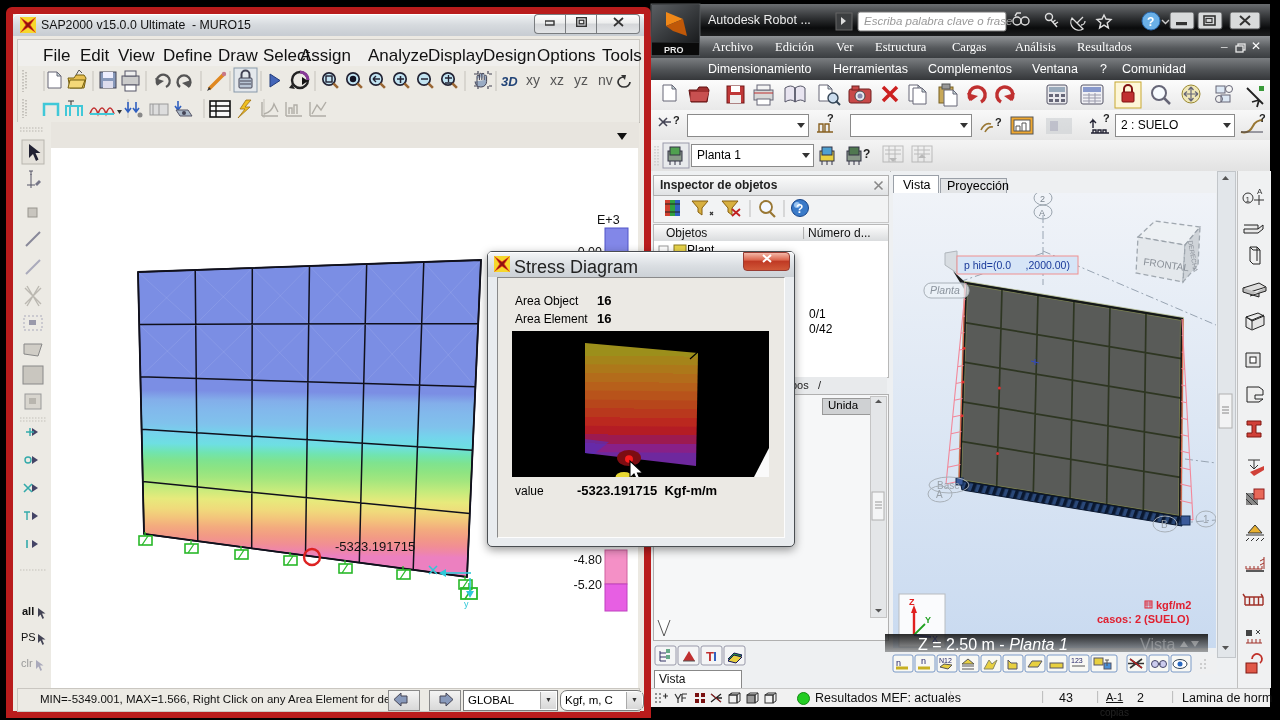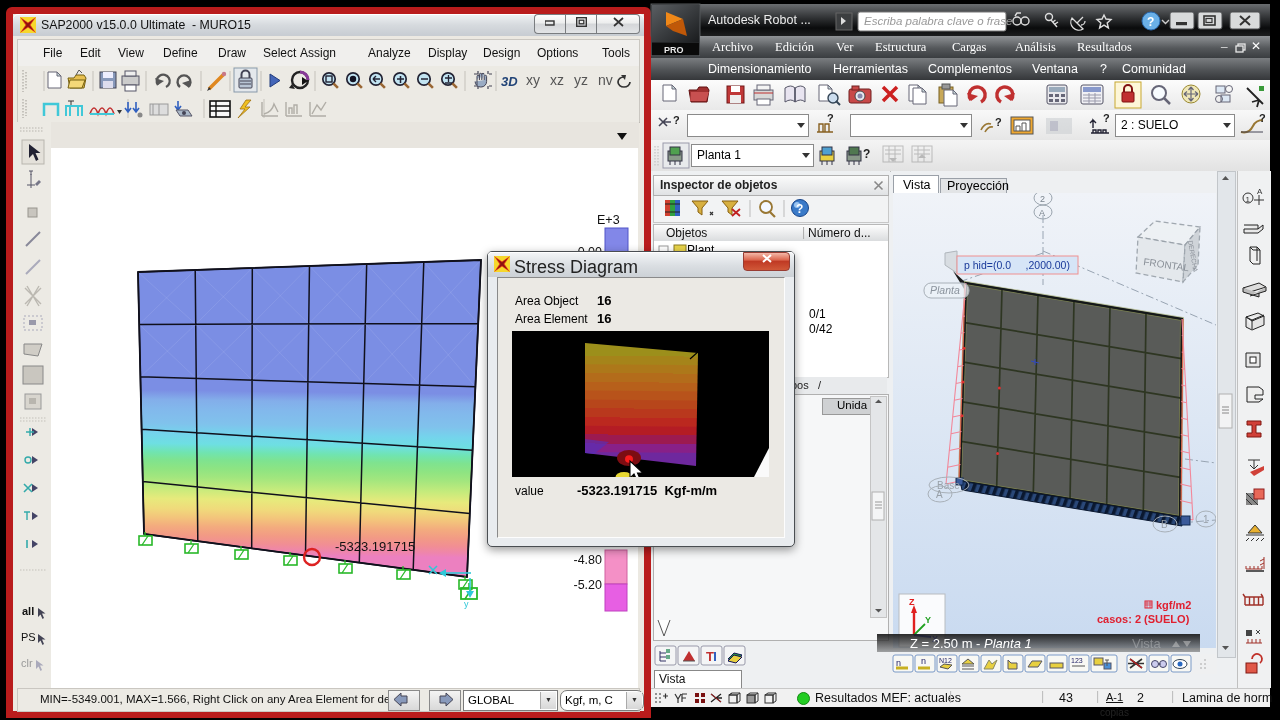--- a/index.html
+++ b/index.html
@@ -9,21 +9,21 @@
  border:7px solid #b91c1c;border-radius:6px 6px 0 0;}
 #ltitle{left:0;top:0;width:100%;height:22px;border-radius:5px 5px 0 0;
  background:linear-gradient(#f0f2f4,#d6dade 50%,#c7ccd2);box-shadow:inset 0 1px 0 #fff;}
 #ltitle .txt{position:absolute;left:28px;top:4px;font-size:12.3px;color:#111;}
 .winbtns{position:absolute;right:4px;top:0px;height:19px;display:flex;}
 .winbtn{width:30px;height:18px;border:1px solid #7a7d80;background:linear-gradient(#fdfdfd,#eceded 45%,#d4d6d9 50%,#e2e4e6);
  color:#333;font-size:10px;text-align:center;line-height:17px;}
 .winbtn.b1{border-radius:4px 0 0 4px;border-right:none;}
 .winbtn.b3{border-radius:0 4px 4px 0;border-left:none;width:42px;}
 #lmenu{left:4px;top:25px;width:621px;height:27px;background:#f0efed;border:1px solid #cac7c1;border-bottom:none;
- font-size:12px;color:#111;}
+ font-size:17px;color:#111;}
 #lmenu span{position:absolute;top:6px;}
 #ltb1{left:4px;top:52px;width:621px;height:30px;background:#eceae4;border-left:1px solid #cac7c1;border-right:1px solid #cac7c1;border-bottom:1px solid #d6d3cc;}
 #ltb2{left:4px;top:82px;width:621px;height:26px;background:#eceae4;border-left:1px solid #cac7c1;border-right:1px solid #cac7c1;border-bottom:1px solid #b0ada6;}
 #lside{left:1px;top:108px;width:37px;height:566px;background:#eceae4;border-right:1px solid #cfccc5;}
 #ltabbar{left:38px;top:108px;width:588px;height:26px;background:#e8e5df;}
 #ltab{position:absolute;left:13px;top:4px;width:240px;height:22px;background:linear-gradient(#eef5fc,#c6dcf2);
  border:1px solid #68a;border-bottom:none;border-radius:4px 4px 0 0;}
 #ltab .t{position:absolute;left:30px;top:3px;font-size:12px;font-weight:bold;color:#10107c;}
 #lcanvas{left:38px;top:134px;width:587px;height:540px;background:#fff;}
 #lstatus{left:4px;top:674px;width:621px;height:22px;background:#eceae4;border:1px solid #cac7c1;
@@ -63,22 +63,22 @@
 #insphead{position:absolute;left:2px;top:53px;width:234px;height:16px;background:linear-gradient(#fdfdfd,#dadcde);
  border:1px solid #b8b8b8;font-size:12px;color:#111;}
 #inspbody{position:absolute;left:2px;top:70px;width:234px;height:136px;background:#fff;border:1px solid #b8b8b8;border-top:none;
  font-size:12px;color:#000;}
 #insptabs{position:absolute;left:2px;top:206px;width:234px;height:17px;background:#e8eaec;font-size:11px;color:#222;}
 #proptable{position:absolute;left:2px;top:223px;width:234px;height:245px;background:#f6f7f8;border:1px solid #b0b0b0;}
 #bottomicons{position:absolute;left:2px;top:473px;width:234px;height:25px;}
 #vistabox{position:absolute;left:3px;top:499px;width:86px;height:17px;background:#fff;border:1px solid #888;font-size:12px;color:#111;}
 #vtabs{left:240px;top:167px;width:346px;height:22px;background:#eef0f2;font-size:12.5px;}
 #view3d{left:242px;top:189px;width:323px;height:459px;border:0;}
-#vbar{left:226px;top:630px;width:323px;height:18px;background:linear-gradient(rgba(25,25,25,.92),rgba(120,122,124,.68));
- color:#fff;font-size:13px;}
+#vbar{left:234px;top:630px;width:323px;height:18px;background:linear-gradient(rgba(25,25,25,.92),rgba(120,122,124,.68));
+ color:#fff;font-size:16px;}
 #vtools{left:241px;top:650px;width:325px;height:20px;background:#eff0f1;}
 #rstatus{left:0;top:684px;width:619px;height:18px;background:#f1f1f1;border-top:1px solid #c8c8c8;font-size:12.5px;color:#111;}
 #rstatus span{white-space:nowrap;}
 #rsidebar{left:586px;top:167px;width:33px;height:517px;background:#f0f1f2;border-left:1px solid #c0c0c0;}
 #vscroll3d{left:566px;top:167px;width:17px;height:485px;background:#e2e6ea;border:1px solid #c2c6ca;}
 </style></head>
 <body>
 <div id="lwin" class="abs">
   <div id="ltitle" class="abs">
     <svg class="abs" style="left:7px;top:3px" width="16" height="16" viewBox="0 0 17 17">
@@ -547,21 +547,21 @@
           <rect x="16" y="1" width="12" height="11" fill="#e8d44a" stroke="#8a7a20"></rect>
         </svg>
       <span style="position:absolute;left:33px;top:2px">Plant</span>
       <span style="position:absolute;left:155px;top:66px">0/1</span>
       <span style="position:absolute;left:155px;top:81px">0/42</span>
     </div>
     <div id="insptabs">
         <span style="position:absolute;left:138px;top:2px">pos&nbsp;&nbsp;&nbsp;/</span>
       </div>
     <div id="proptable">
-      <div style="position:absolute;left:168px;top:3px;width:48px;height:15px;background:#cfd1d3;border:1px solid #999;font-size:11.5px;padding-left:14px">Unida</div>
+      <div style="position:absolute;left:168px;top:3px;width:48px;height:15px;background:#cfd1d3;border:1px solid #999;font-size:11.5px;padding-left:5px">Unida</div>
       <div style="position:absolute;right:1px;top:1px;width:15px;height:220px;background:#e4e6e8;border:1px solid #c4c4c4;">
         <svg width="15" height="220">
             <path d="M4 6 L7.5 2.5 L11 6 Z" fill="#555"></path>
             <path d="M4 212 L7.5 215.5 L11 212 Z" fill="#555"></path>
             <rect x="1" y="95" width="12" height="28" fill="#f4f5f6" stroke="#b0b0b0"></rect>
             <path d="M4 105 h7 M4 108 h7 M4 111 h7" stroke="#999"></path>
           </svg></div>
       <svg style="position:absolute;left:2px;top:225px" width="30" height="20">
           <path d="M2 0 L8 16 L14 0" fill="#fff" stroke="#555" stroke-width="1"></path>
         </svg>

